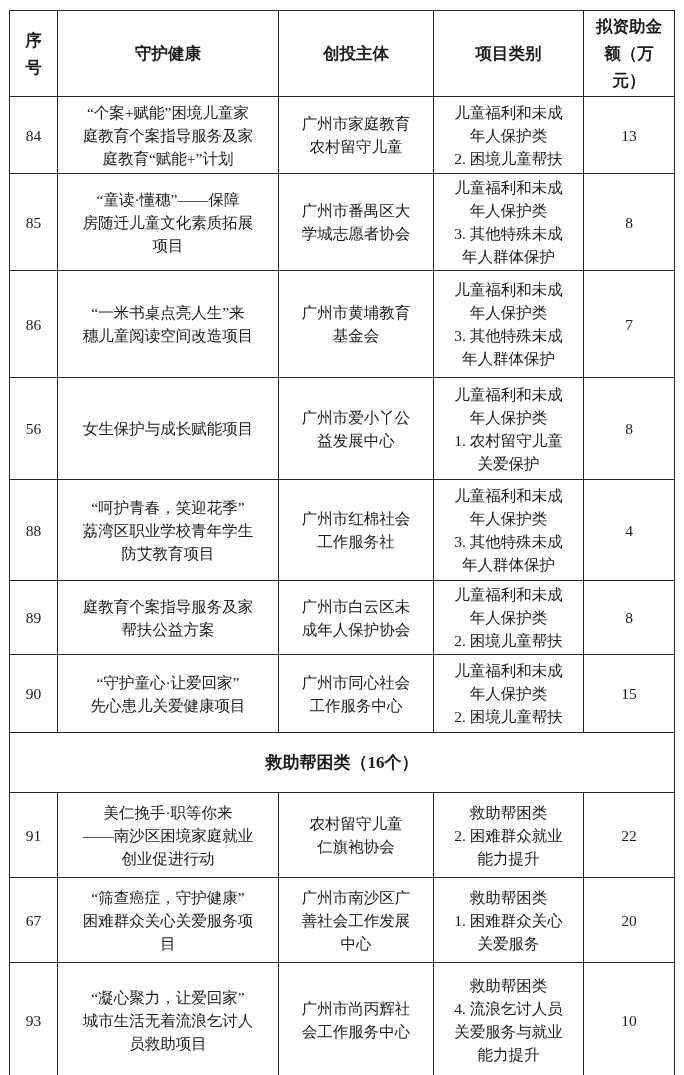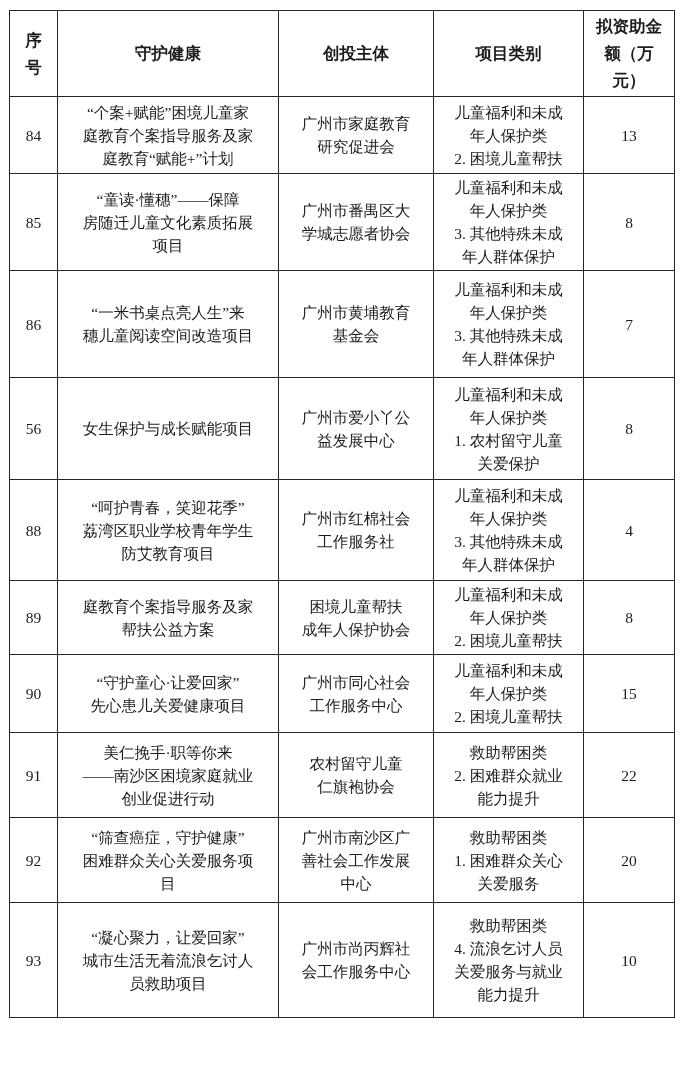--- a/index.html
+++ b/index.html
@@ -90,21 +90,21 @@
       </tr>
     </thead>
     <tbody>
 
       <tr class="rh0">
         <td>84</td>
         <td>“个案+赋能”困境儿童家
 庭教育个案指导服务及家
 庭教育“赋能+”计划</td>
         <td>广州市家庭教育
-研究促进会</td>
+农村留守儿童</td>
         <td>儿童福利和未成
 年人保护类
 2. 困境儿童帮扶</td>
         <td>13</td>
       </tr>
 
       <tr class="rh1">
         <td>85</td>
         <td>“童读·懂穗”——保障
 房随迁儿童文化素质拓展
@@ -154,56 +154,59 @@
 年人保护类
 3. 其他特殊未成
 年人群体保护</td>
         <td>4</td>
       </tr>
 
       <tr class="rh5">
         <td>89</td>
         <td>庭教育个案指导服务及家
 帮扶公益方案</td>
-        <td>困境儿童帮扶
+        <td>广州市白云区未
 成年人保护协会</td>
         <td>儿童福利和未成
 年人保护类
 2. 困境儿童帮扶</td>
         <td>8</td>
       </tr>
 
       <tr class="rh6">
         <td>90</td>
         <td>“守护童心·让爱回家”
 先心患儿关爱健康项目</td>
         <td>广州市同心社会
 工作服务中心</td>
         <td>儿童福利和未成
 年人保护类
 2. 困境儿童帮扶</td>
         <td>15</td>
       </tr>
 
+      <tr class="section-row">
+        <td colspan="5">救助帮困类（16个）</td>
+      </tr>
 
       <tr class="rh7">
         <td>91</td>
         <td>美仁挽手·职等你来
 ——南沙区困境家庭就业
 创业促进行动</td>
         <td>农村留守儿童
 仁旗袍协会</td>
         <td>救助帮困类
 2. 困难群众就业
 能力提升</td>
         <td>22</td>
       </tr>
 
       <tr class="rh8">
-        <td>92</td>
+        <td>67</td>
         <td>“筛查癌症，守护健康”
 困难群众关心关爱服务项
 目</td>
         <td>广州市南沙区广
 善社会工作发展
 中心</td>
         <td>救助帮困类
 1. 困难群众关心
 关爱服务</td>
         <td>20</td>

